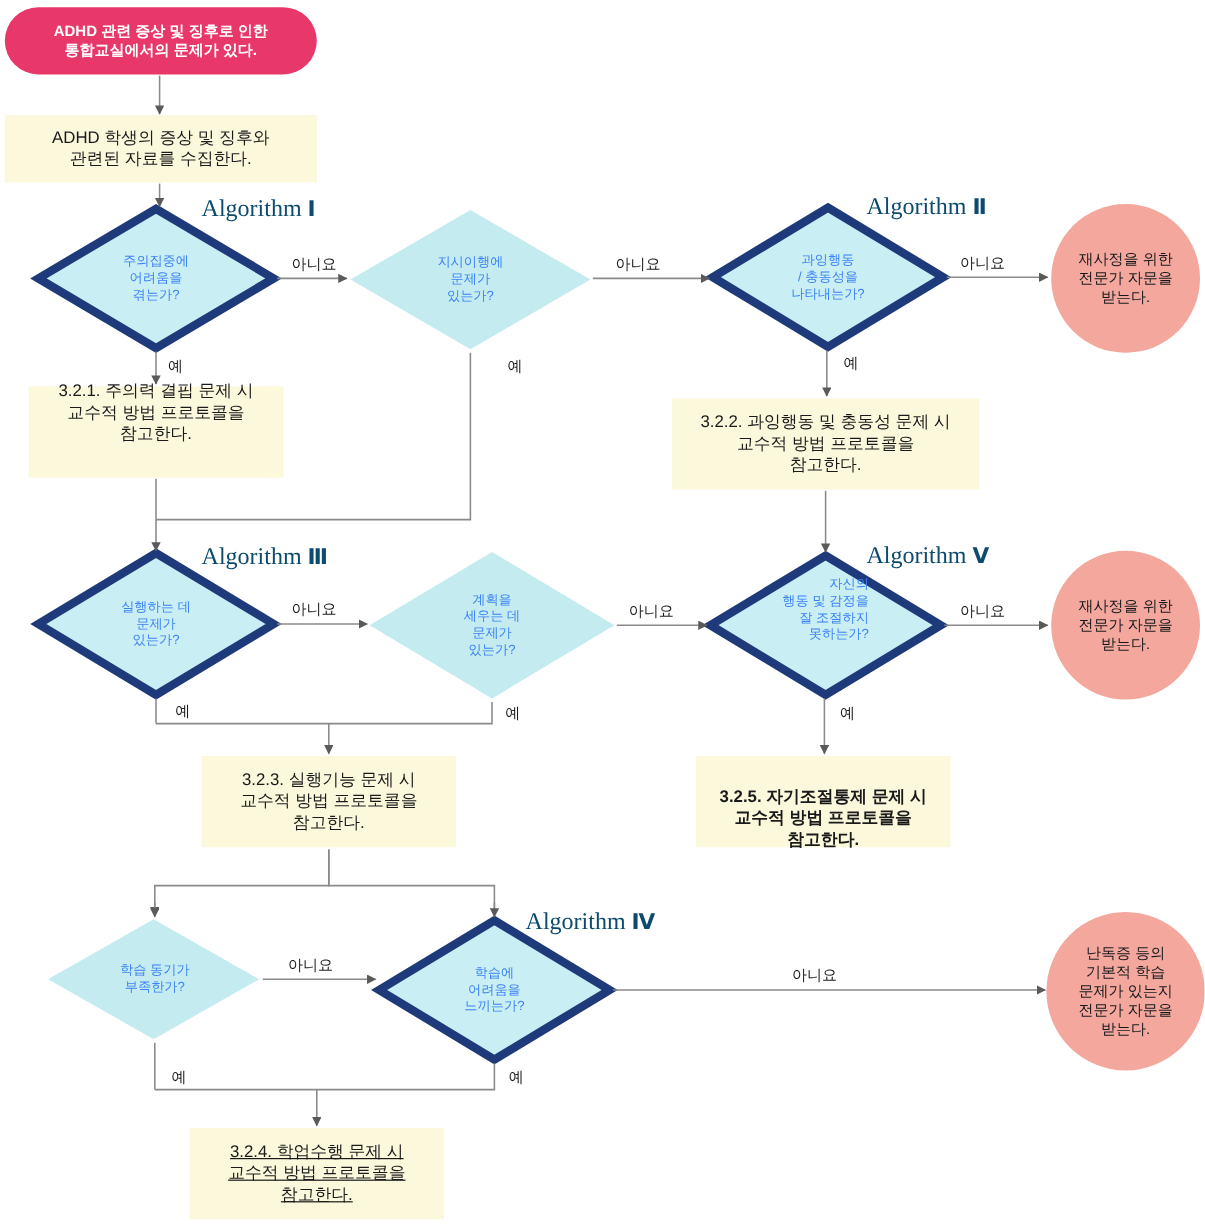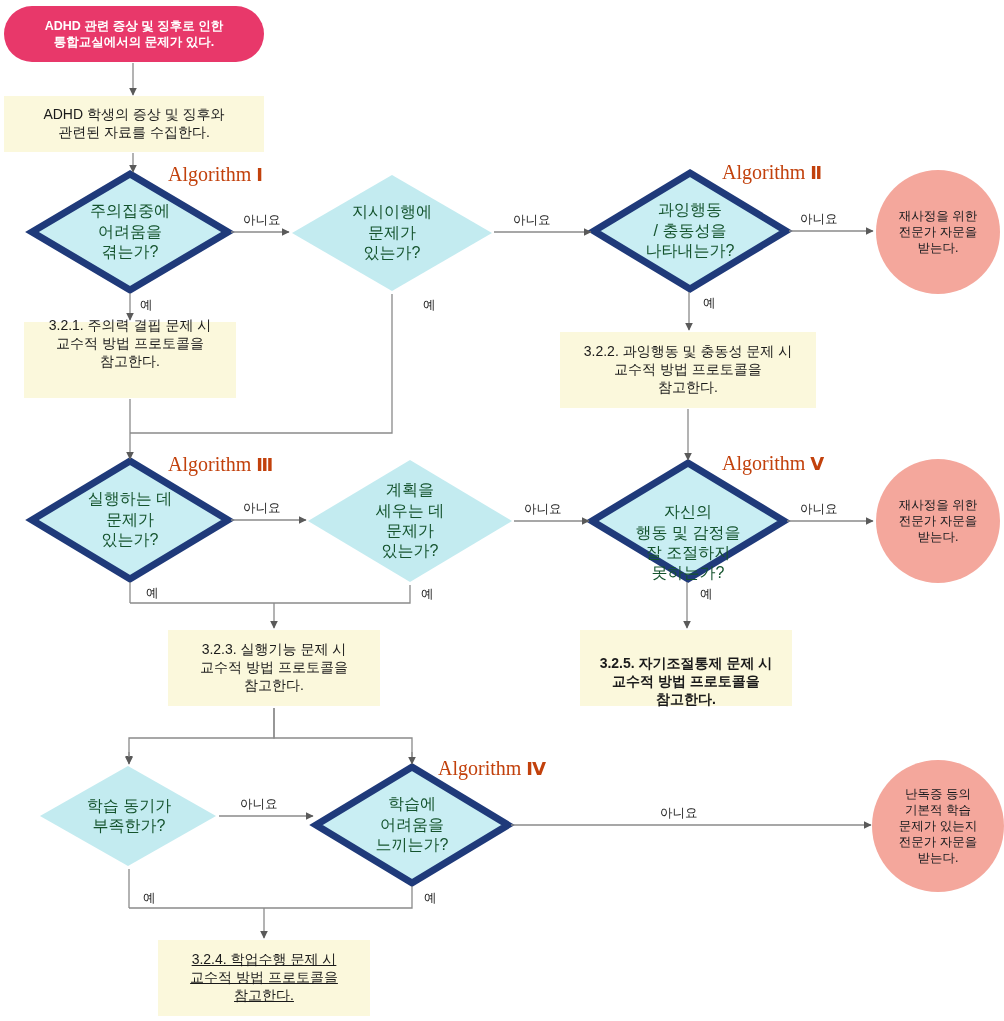--- a/index.html
+++ b/index.html
@@ -43,33 +43,33 @@
   .start-text {
     color: #ffffff;
     font-size: 12.5px;
     font-weight: 600;
   }
   .proc-text {
     color: #1a1a1a;
     font-size: 14px;
   }
   .dia-text {
-    color: #14532d;
-    font-size: 16px;
+    color: #3b82f6;
+    font-size: 11px;
   }
   .circ-text {
     color: #14181c;
     font-size: 12.5px;
   }
   .algo-label {
     position: absolute;
     z-index: 4;
     font-family: "Liberation Serif", "DejaVu Serif", serif;
     font-size: 20px;
-    color: #c2410c;
+    color: #0c4a6e;
     white-space: nowrap;
   }
   .algo-label .rn {
     font-weight: bold;
     font-family: "DejaVu Sans", "Liberation Sans", sans-serif;
     font-size: 18px;
     letter-spacing: -0.5px;
   }
   .edge-label {
     position: absolute;
@@ -193,21 +193,21 @@
 / 충동성을
 나타내는가?</div>
 
   <div class="node-text dia-text" style="left:50px; top:484px; width:160px; height:72px;">실행하는 데
 문제가
 있는가?</div>
   <div class="node-text dia-text" style="left:330px; top:473px; width:160px; height:96px;">계획을
 세우는 데
 문제가
 있는가?</div>
-  <div class="node-text dia-text" style="left:606px; top:495px; width:164px; height:96px;">자신의
+  <div class="node-text dia-text" style="left:606px; top:460px; width:164px; height:96px;text-align:right;">자신의
 행동 및 감정을
 잘 조절하지
 못하는가?</div>
 
   <div class="node-text dia-text" style="left:48px; top:792px; width:162px; height:48px;">학습 동기가
 부족한가?</div>
   <div class="node-text dia-text" style="left:332px; top:789px; width:160px; height:72px;">학습에
 어려움을
 느끼는가?</div>
 

